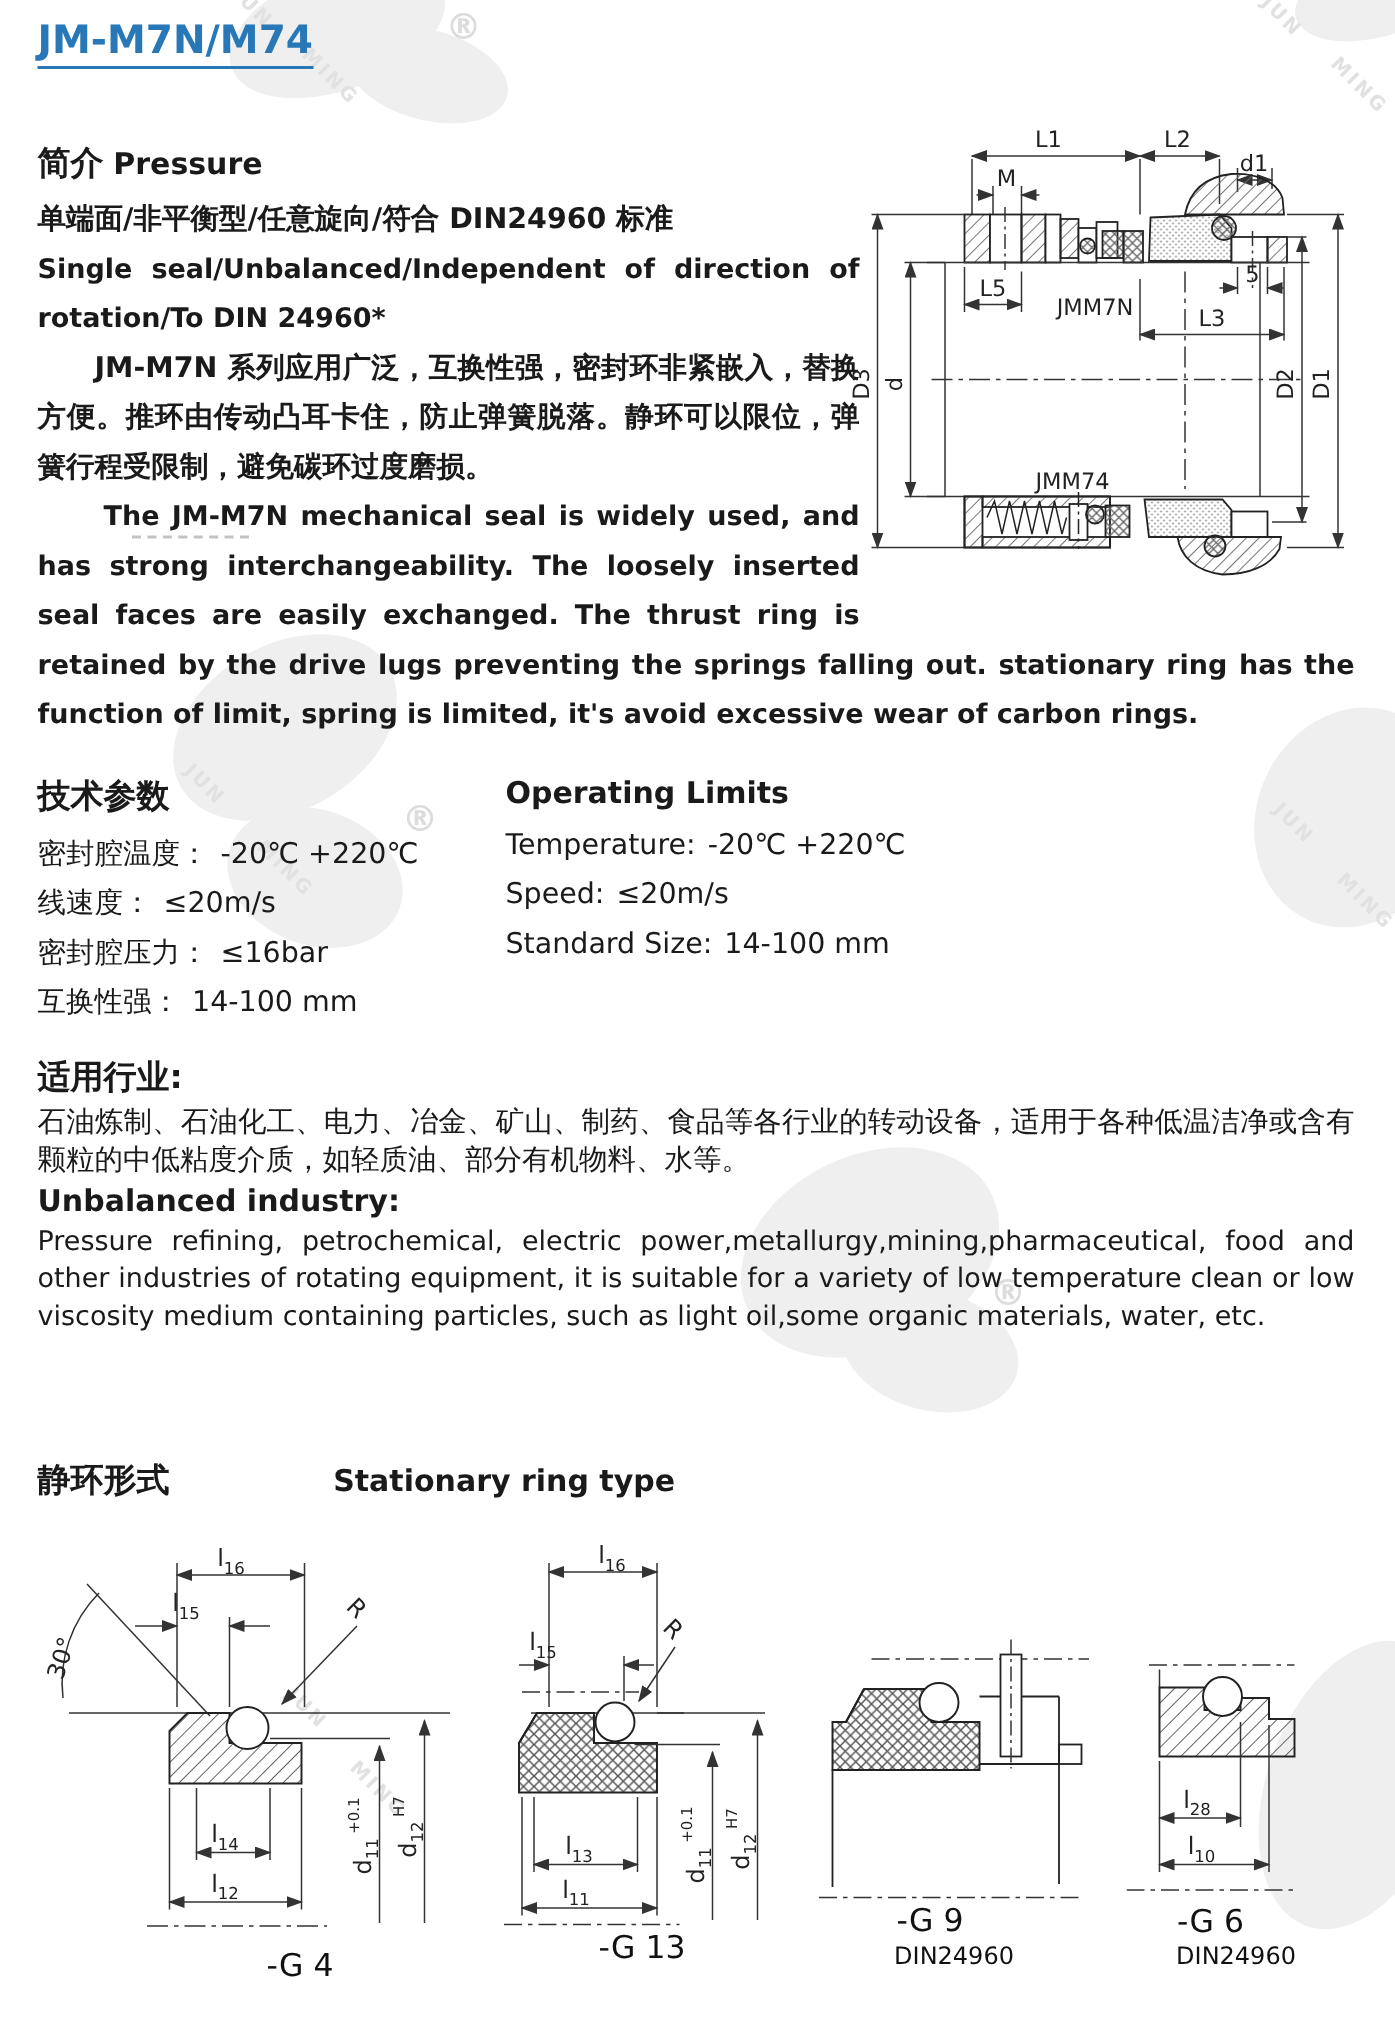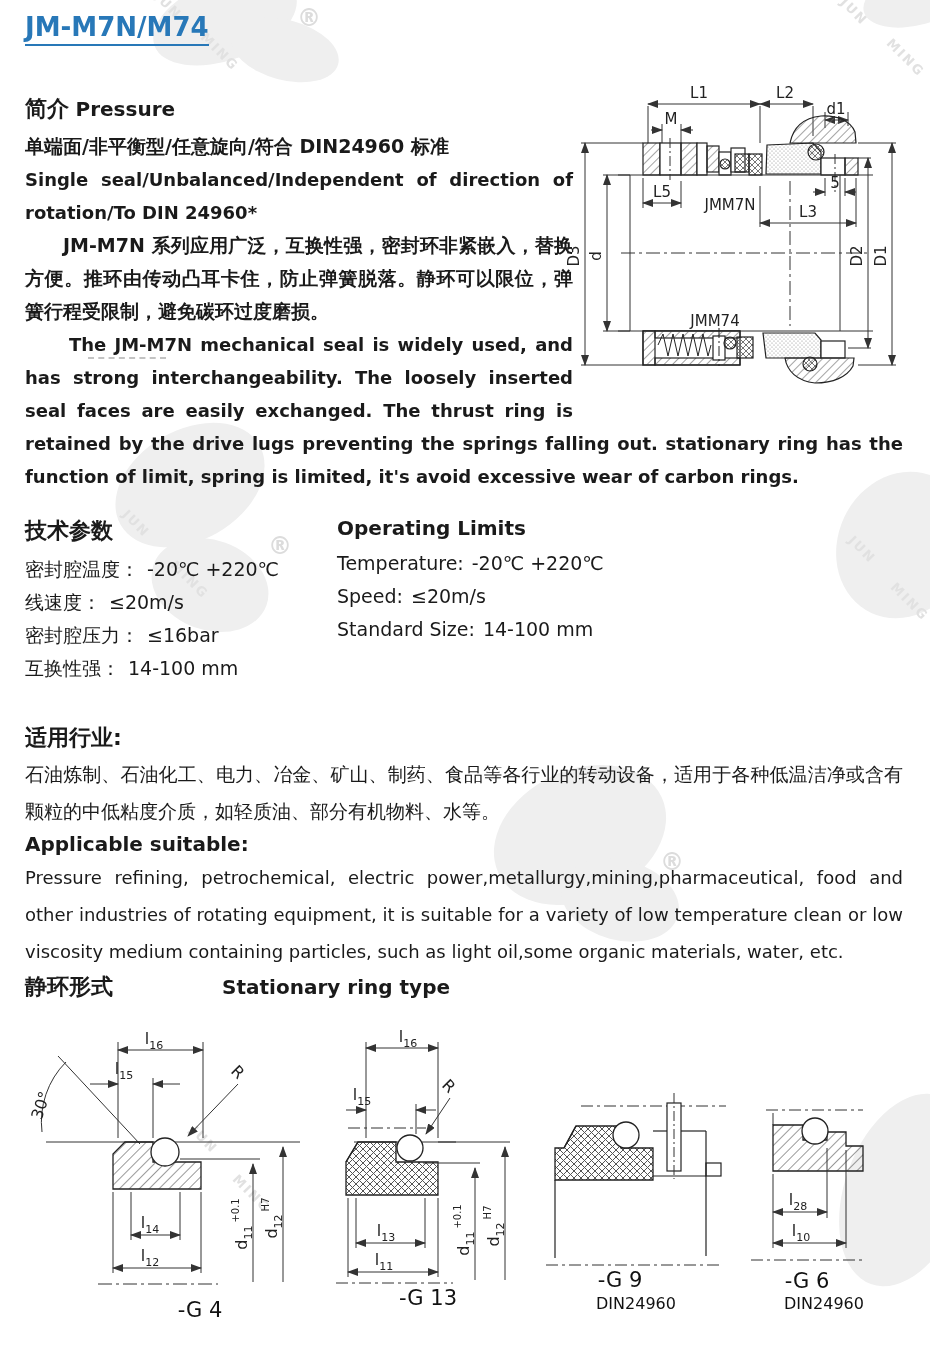--- a/index.html
+++ b/index.html
@@ -23,23 +23,23 @@
   .profile-block p.en{font-size:18px;}
   .indent-cn{text-indent:38px;}
   .indent-en{text-indent:44px;}
   .squiggle{position:absolute;left:88px;top:357px;width:78px;border-bottom:2px dashed #c3c3c3;}
   .drawing{position:absolute;left:563px;top:66px;}
   .tech-left{position:absolute;left:25px;top:516px;}
   .tech-right{position:absolute;left:337px;top:516px;}
   .tech-left h3,.tech-right h3{margin:0 0 7px 0;}
   .trow{font-size:19px;line-height:33px;}
   .trow .lab{margin-right:8px;}
-  .industry{position:absolute;left:25px;top:723px;width:878px;}
+  .industry{position:absolute;left:25px;top:703px;width:878px;}
   .industry h3{margin:0 0 3px 0;}
-  .industry p{margin:0 0 2px 0;font-size:19px;line-height:37px;text-align:justify;text-align-last:left;}
+  .industry p{margin:0 0 2px 0;font-size:19px;line-height:25px;text-align:justify;text-align-last:left;}
   .industry p.en{font-size:18px;}
   .stat-head{position:absolute;left:25px;top:972px;}
   .stat-head .h-en{margin-left:104px;}
   .gsvg{position:absolute;}
   
   svg text{font-family:"DejaVu Sans","Liberation Sans",sans-serif;}
   .dimtxt{font-size:15px;fill:#222;}
   .dimtxt2{font-size:16px;fill:#222;}
   .gname{font-size:21px;fill:#111;}
   .gstd{font-size:16px;fill:#111;}
@@ -236,21 +236,21 @@
     <div class="tech-right">
       <h3 class="h-en">Operating Limits</h3>
       <div class="trow"><span class="lab">Temperature:</span><span>-20℃ +220℃</span></div>
       <div class="trow"><span class="lab">Speed:</span><span>≤20m/s</span></div>
       <div class="trow"><span class="lab">Standard Size:</span><span>14-100 mm</span></div>
     </div>
 
     <div class="industry">
       <h3 class="h-cn">适用行业:</h3>
       <p>石油炼制、石油化工、电力、冶金、矿山、制药、食品等各行业的转动设备，适用于各种低温洁净或含有颗粒的中低粘度介质，如轻质油、部分有机物料、水等。</p>
-      <h3 class="h-en">Applicable suitable:</h3>
+      <h3 class="h-en">Unbalanced industry:</h3>
       <p class="en">Pressure refining, petrochemical, electric power,metallurgy,mining,pharmaceutical, food and other industries of rotating equipment, it is suitable for a variety of low temperature clean or low viscosity medium containing particles, such as light oil,some organic materials, water, etc.</p>
     </div>
 
     <div class="stat-head">
       <span class="h-cn">静环形式</span>
       <span class="h-en">Stationary ring type</span>
     </div>
 
     <svg class="gsvg" style="left:28px;top:1032px;" width="290" height="315" viewBox="0 0 290 315">
       <defs>

